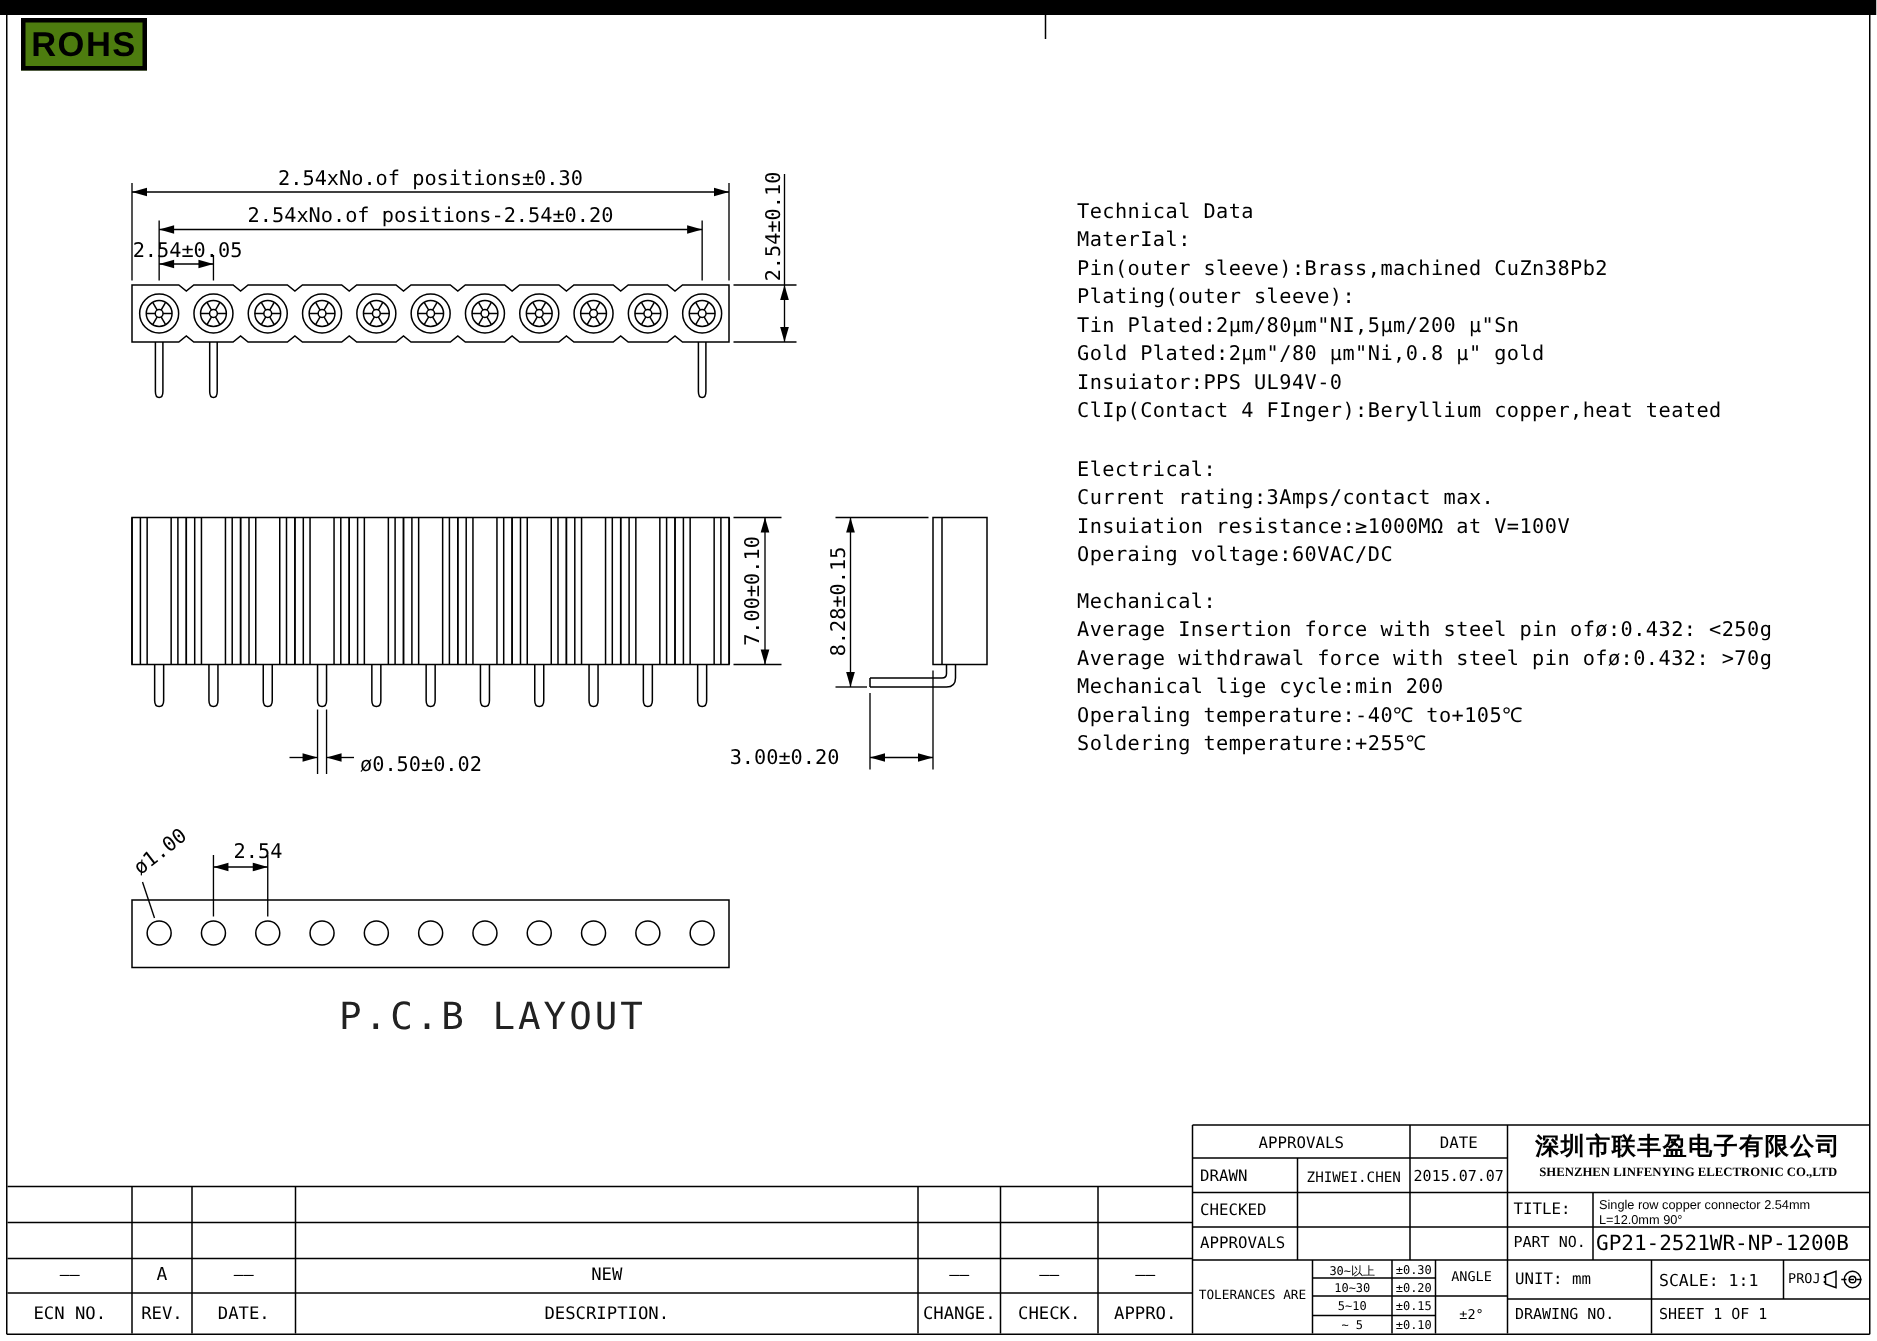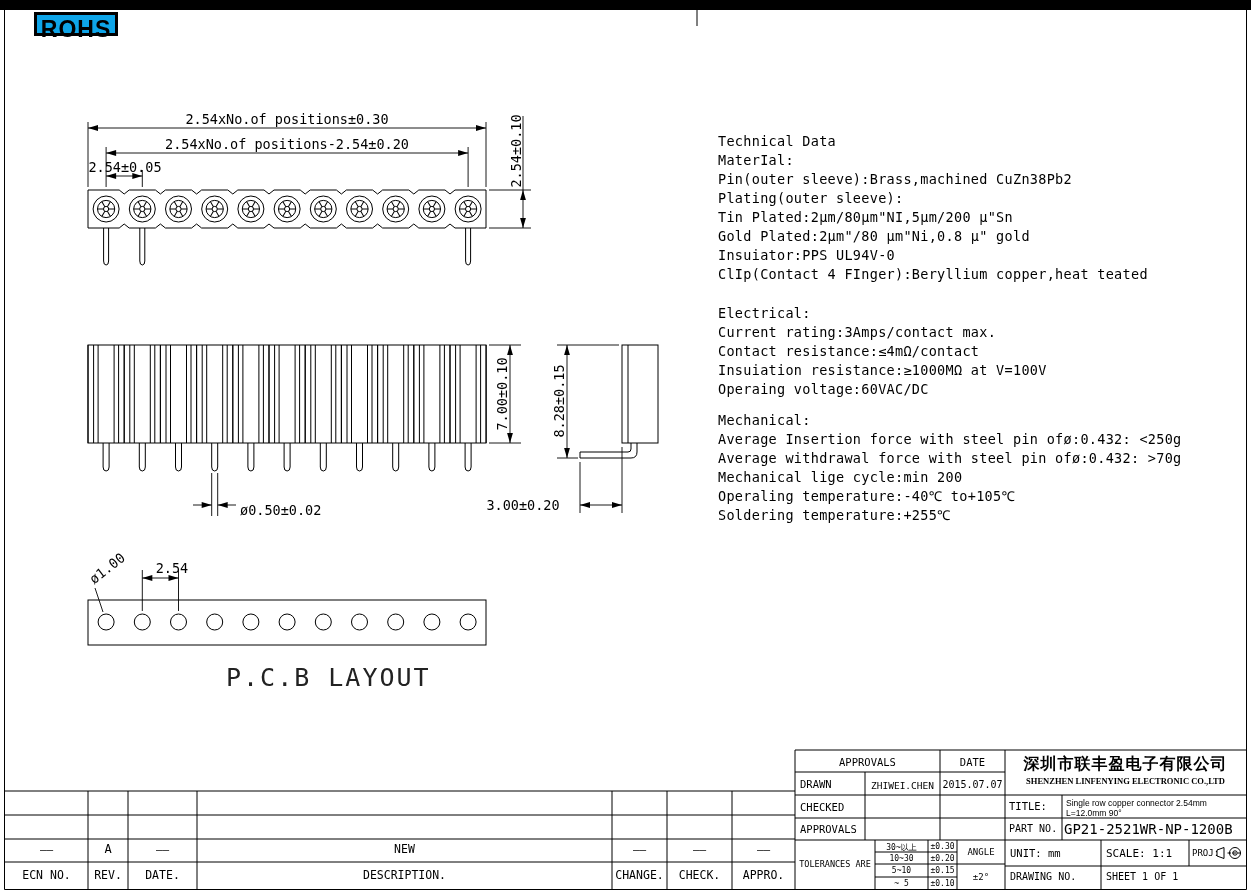--- a/index.html
+++ b/index.html
@@ -2,22 +2,22 @@
 <html><head>
 <meta charset="utf-8">
 <style>
   * { margin:0; padding:0; box-sizing:border-box; }
   html,body { width:1251px; height:894px; background:#fff; }
   body { position:relative; color:#000; font-family:"DejaVu Sans Mono",monospace; overflow:hidden; }
   .sheet { position:absolute; inset:0; }
   svg.linework { position:absolute; left:0; top:0; }
   .dim { position:absolute; font:13.5px/16px "DejaVu Sans Mono",monospace; text-align:center; white-space:nowrap; }
   .rot { transform:rotate(-90deg); }
-  .rohs { position:absolute; left:34px; top:12px; width:84px; height:24px; border:3px solid #000;
-          font:bold 23px/29px "Liberation Sans",sans-serif; text-align:center; letter-spacing:1px; background:#0ea5e9; }
+  .rohs { position:absolute; left:14px; top:12px; width:84px; height:35px; border:3px solid #000;
+          font:bold 23px/29px "Liberation Sans",sans-serif; text-align:center; letter-spacing:1px; background:#4d7c0f; }
   .tech { position:absolute; left:718px; top:132px; width:478px; font:13.5px/19px "DejaVu Sans Mono",monospace; letter-spacing:.3px; white-space:nowrap; }
   .tech .gap-lg { height:20px; } .tech .gap-sm { height:12px; }
   .tb { position:absolute; font-family:"DejaVu Sans Mono",monospace; white-space:nowrap; }
   .c { text-align:center; }
   .pcb-label { position:absolute; left:226px; top:663px; font:25px "DejaVu Sans Mono",monospace; letter-spacing:2px; color:#222; white-space:nowrap; }
 </style>
 </head>
 <body>
 
 <div class="sheet">
@@ -208,21 +208,20 @@
     <div>MaterIal:</div>
     <div>Pin(outer sleeve):Brass,machined CuZn38Pb2</div>
     <div>Plating(outer sleeve):</div>
     <div>Tin Plated:2μm/80μm"NI,5μm/200 μ"Sn</div>
     <div>Gold Plated:2μm"/80 μm"Ni,0.8 μ" gold</div>
     <div>Insuiator:PPS UL94V-0</div>
     <div>ClIp(Contact 4 FInger):Beryllium copper,heat teated</div>
     <div class="gap-lg"></div>
     <div>Electrical:</div>
     <div>Current rating:3Amps/contact max.</div>
-    <div>Contact resistance:≤4mΩ/contact</div>
     <div>Insuiation resistance:≥1000MΩ at V=100V</div>
     <div>Operaing voltage:60VAC/DC</div>
     <div class="gap-sm"></div>
     <div>Mechanical:</div>
     <div>Average Insertion force with steel pin ofø:0.432: &lt;250g</div>
     <div>Average withdrawal force with steel pin ofø:0.432: &gt;70g</div>
     <div>Mechanical lige cycle:min 200</div>
     <div>Operaling temperature:-40℃ to+105℃</div>
     <div>Soldering temperature:+255℃</div>
   </div>

